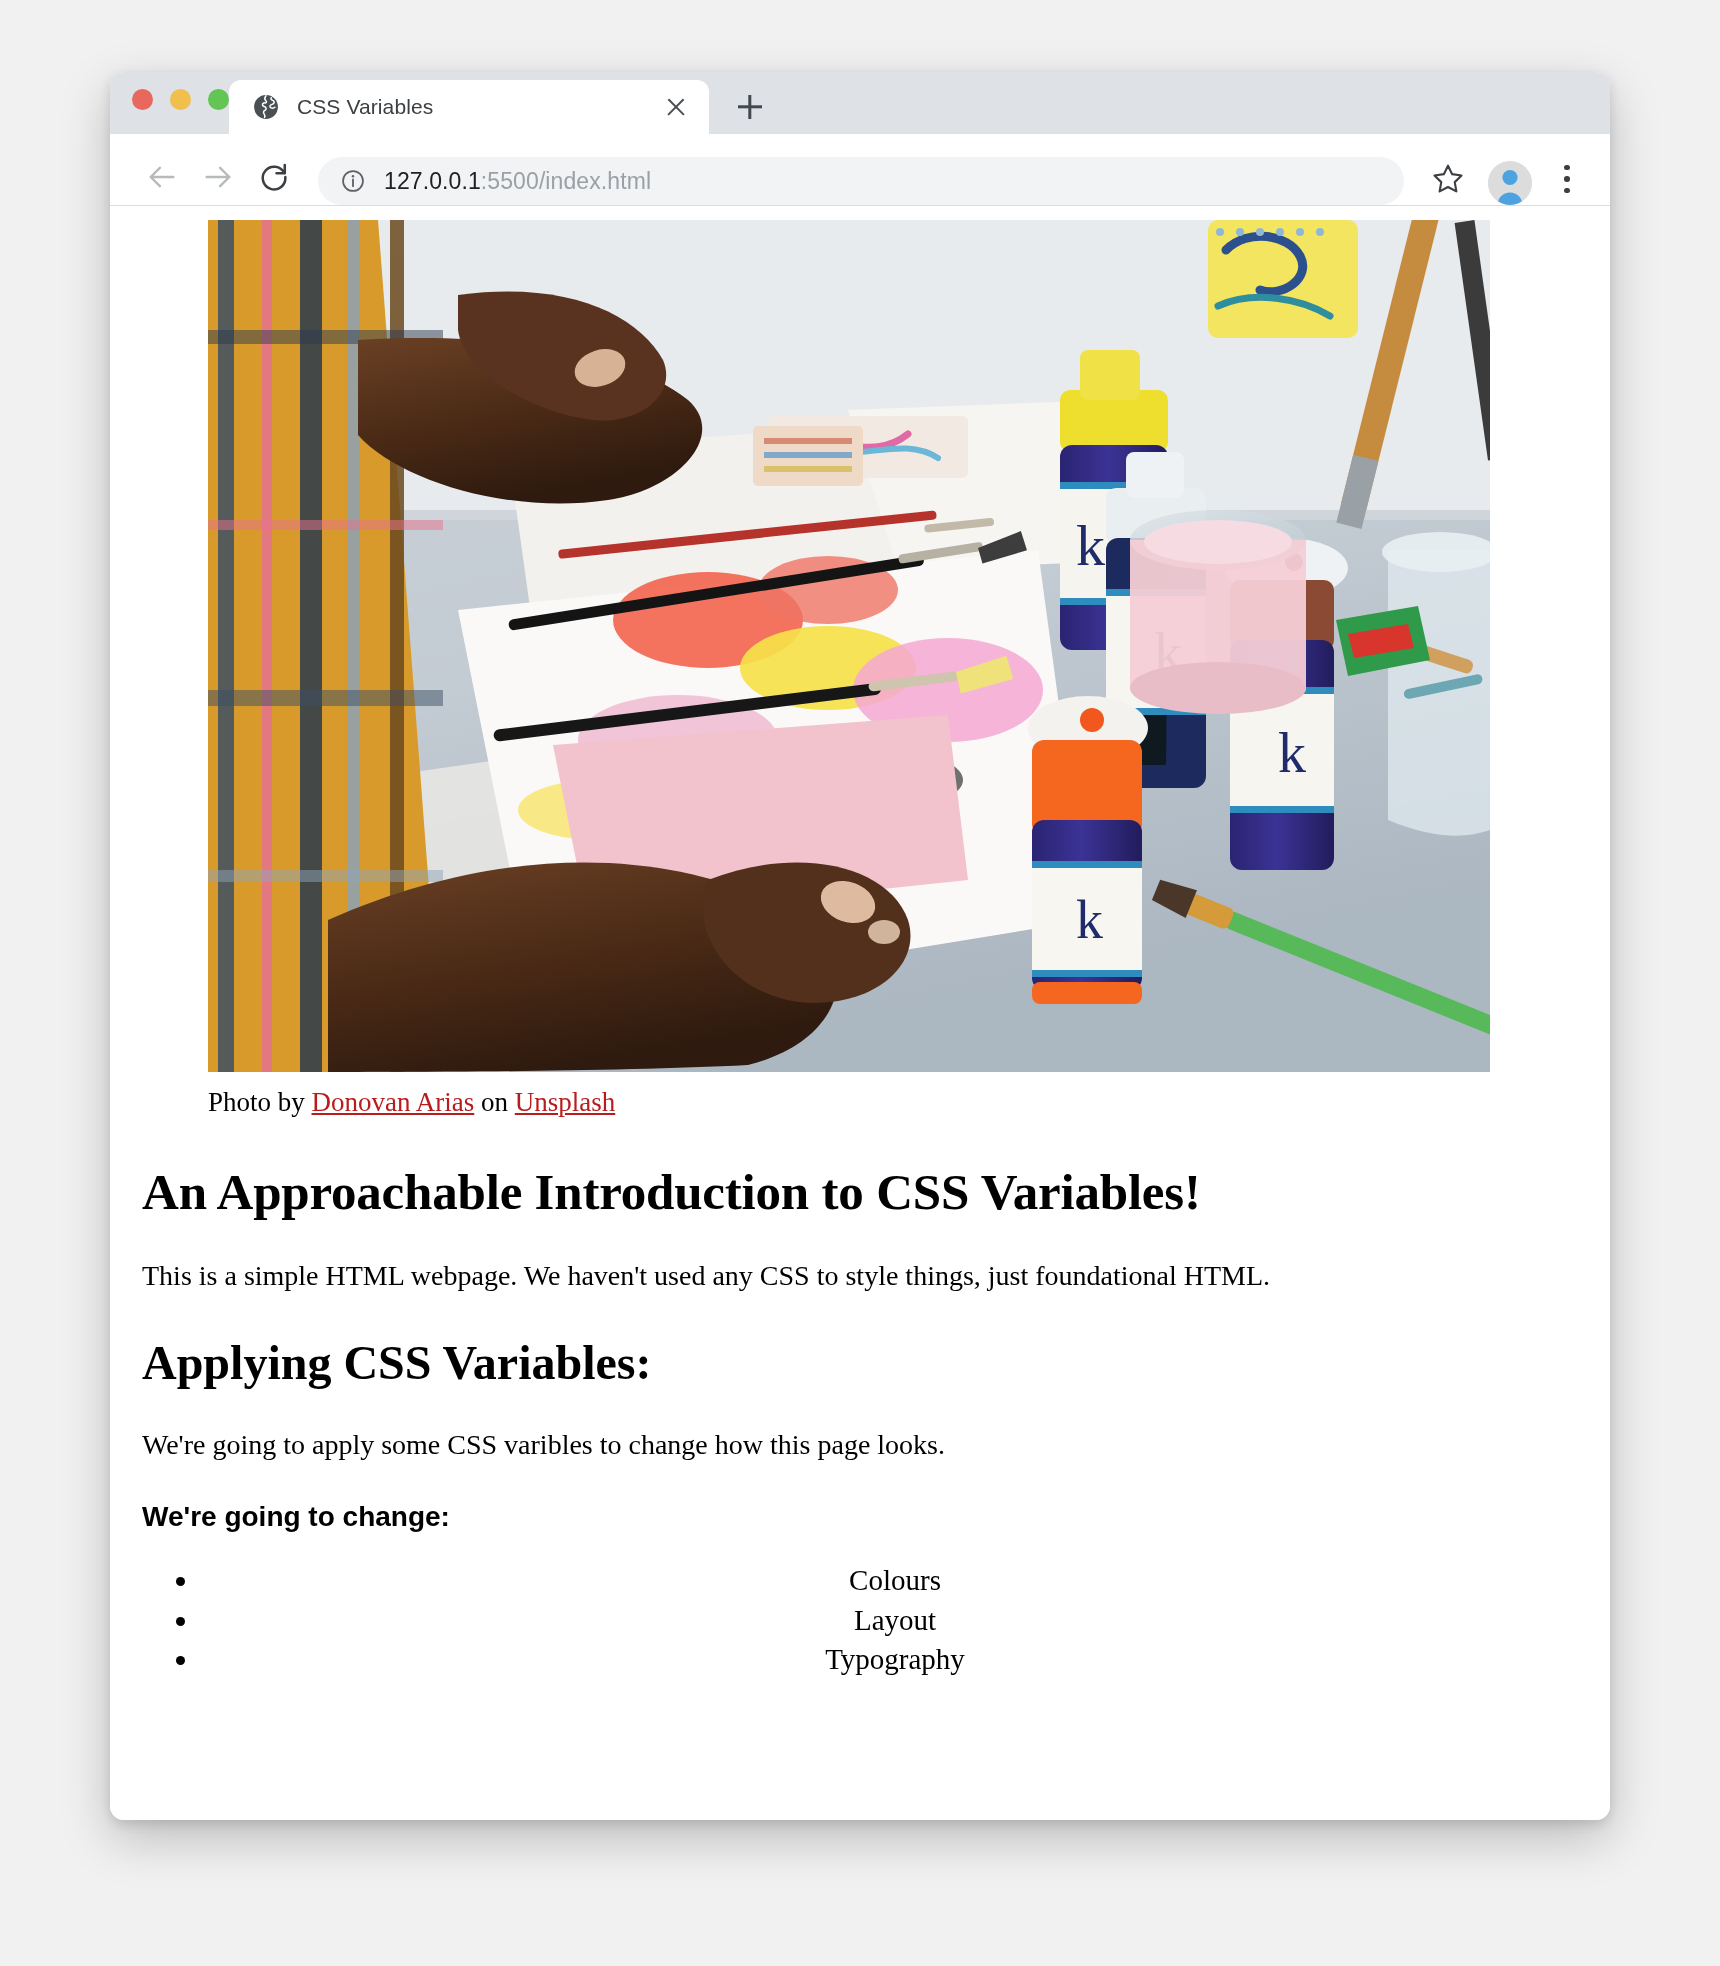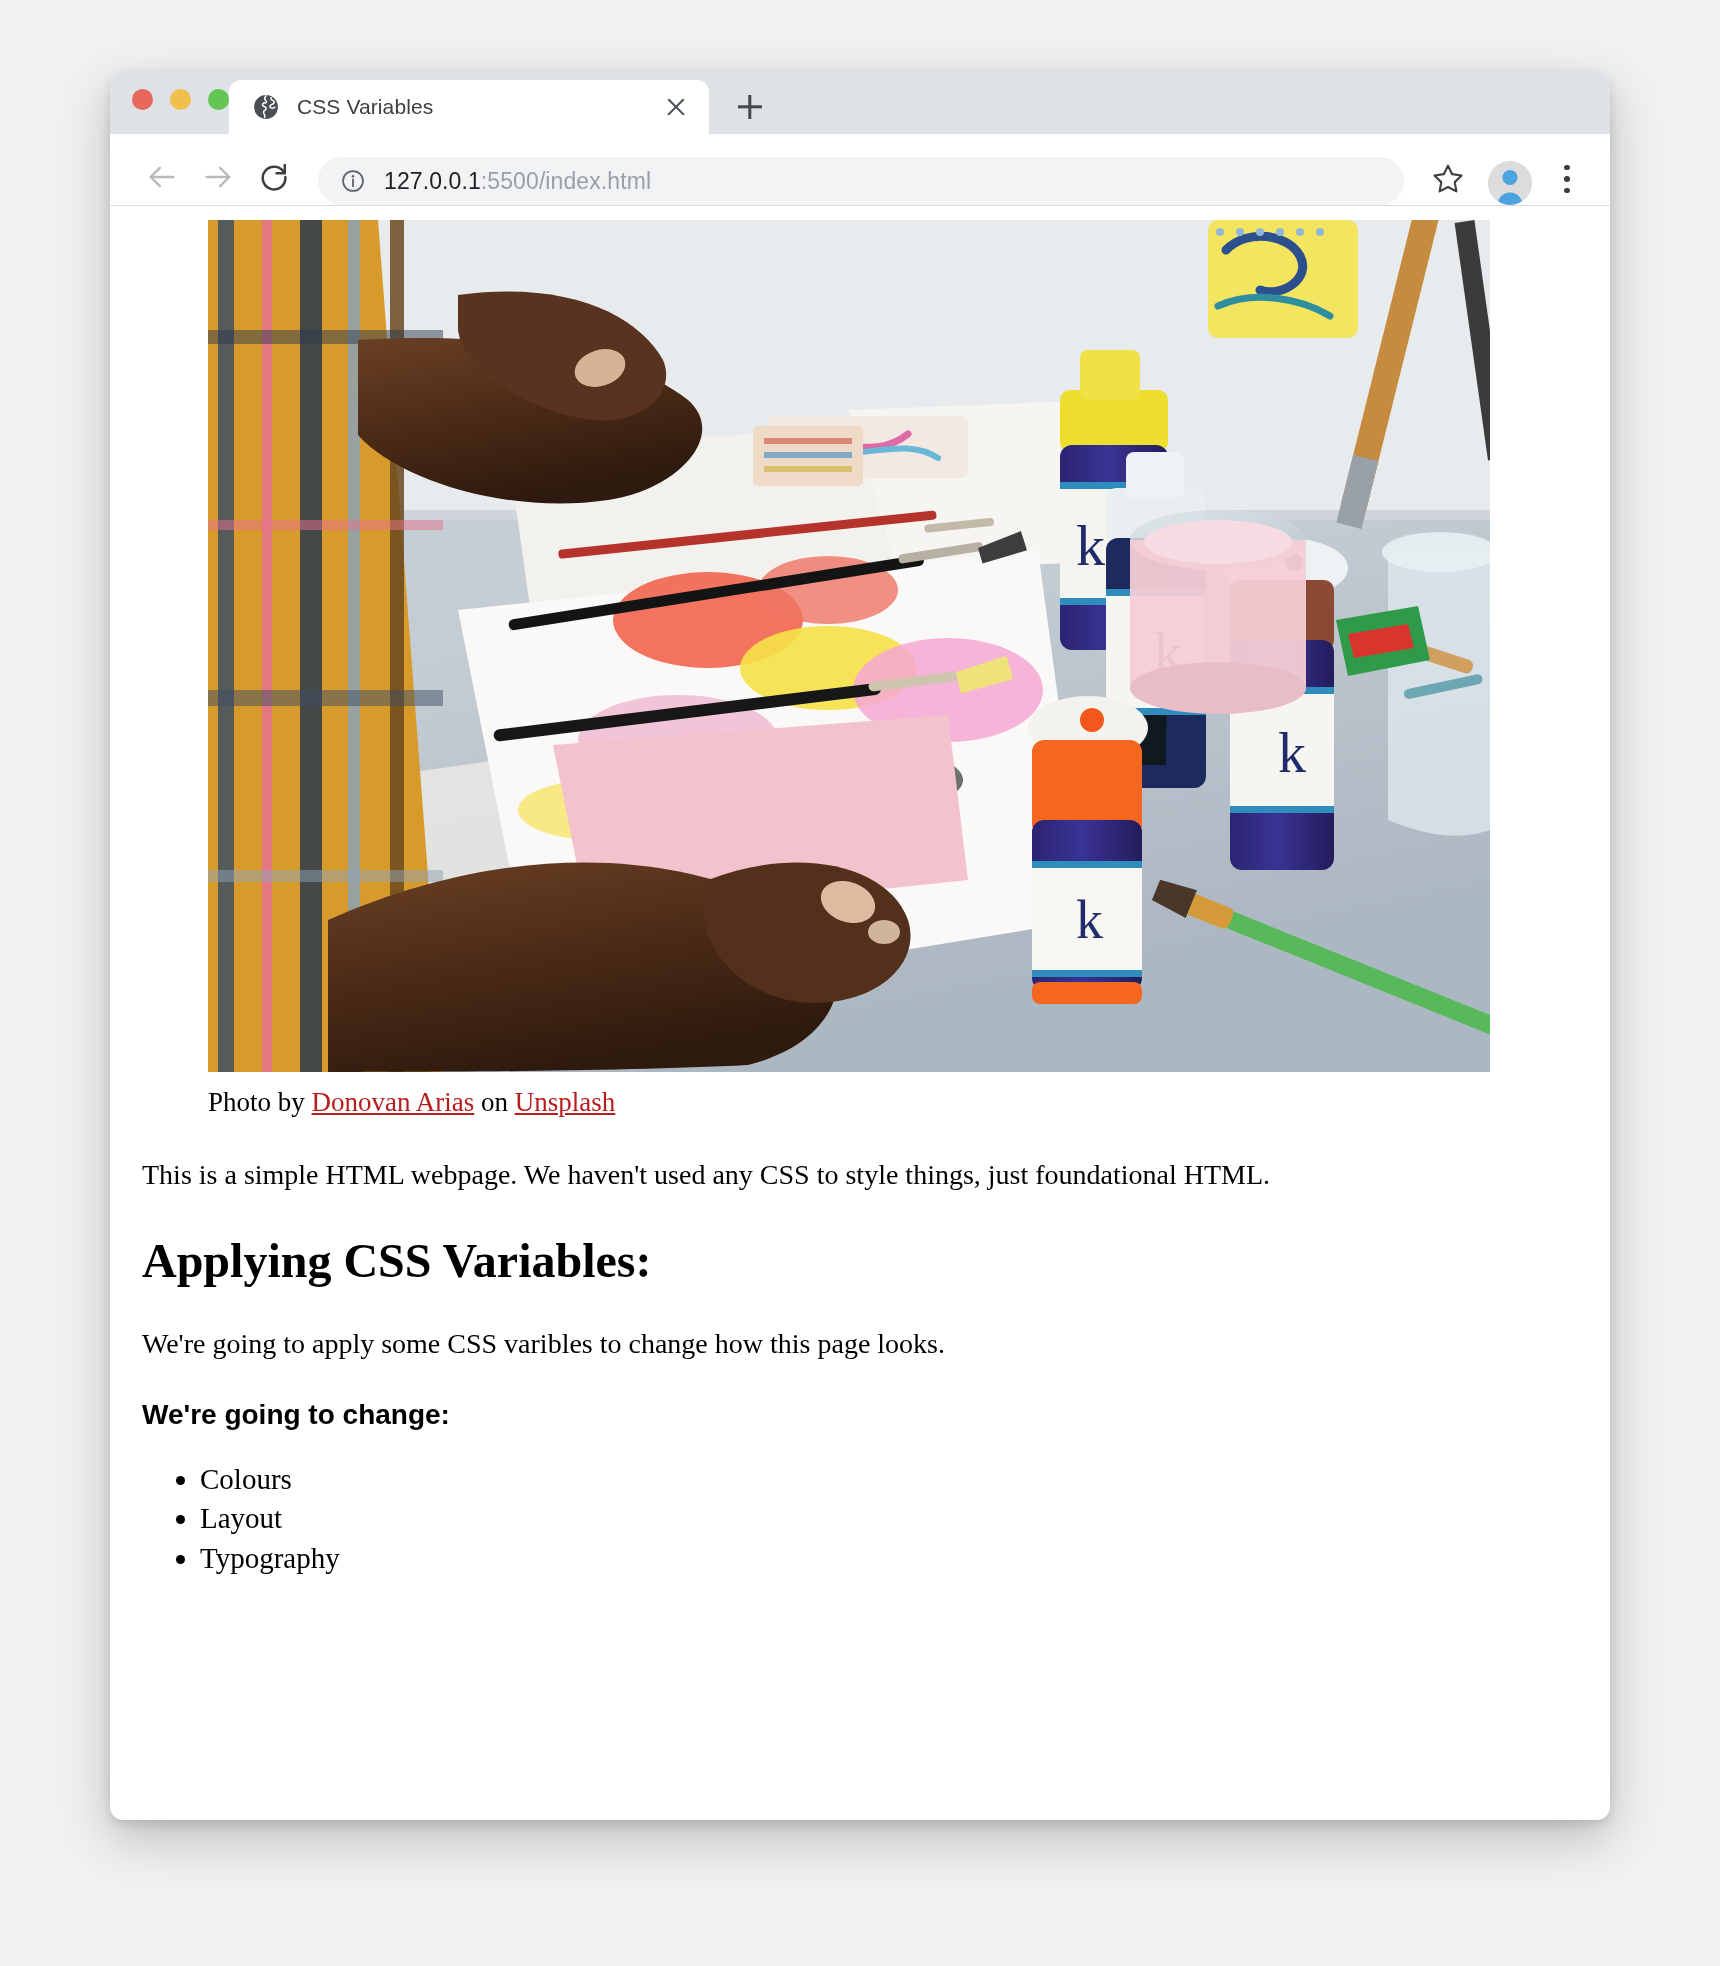--- a/index.html
+++ b/index.html
@@ -248,20 +248,21 @@
     font-family: Liberation Sans, sans-serif;
     font-size: 28px;
     font-weight: bold;
     line-height: 1.2;
     margin: 38px 0 0 0;
   }
   ul.page-list {
     margin: 28px 0 16px 0;
     padding-left: 58px;
     list-style: disc;
+    text-align: center;
   }
   ul.page-list li {
     font-family: "Liberation Serif", serif;
     font-size: 29px;
     line-height: 1.36;
   }
 </style>
 </head>
 <body>
 
@@ -534,20 +535,21 @@
               <rect x="556" y="246" width="88" height="6" fill="#d8c16a"></rect>
             </g>
 
             <rect width="1282" height="852" fill="none"></rect>
           </svg>
         </div>
         <figcaption class="caption"><span>Photo by </span><a href="#">Donovan Arias</a><span> on </span><a href="#">Unsplash</a></figcaption>
       </figure>
 
       <div class="content">
+        <h1 class="page-h1">An Approachable Introduction to CSS Variables!</h1>
         <p class="page-p">This is a simple HTML webpage. We haven't used any CSS to style things, just foundational HTML.</p>
         <h2 class="page-h2">Applying CSS Variables:</h2>
         <p class="page-p">We're going to apply some CSS varibles to change how this page looks.</p>
         <p class="page-strong">We're going to change:</p>
         <ul class="page-list">
           <li>Colours</li>
           <li>Layout</li>
           <li>Typography</li>
         </ul>
       </div>

